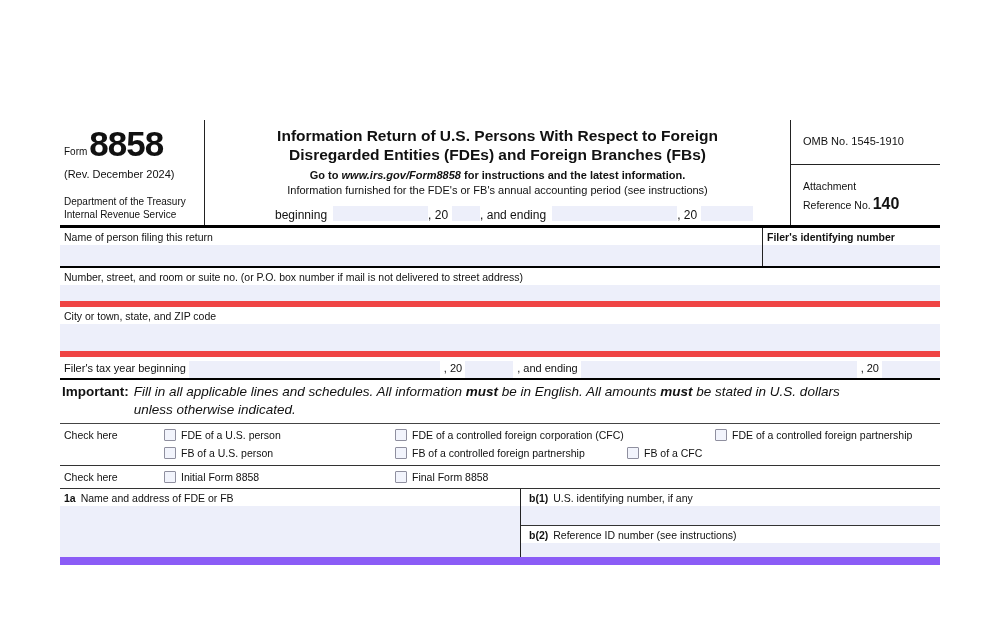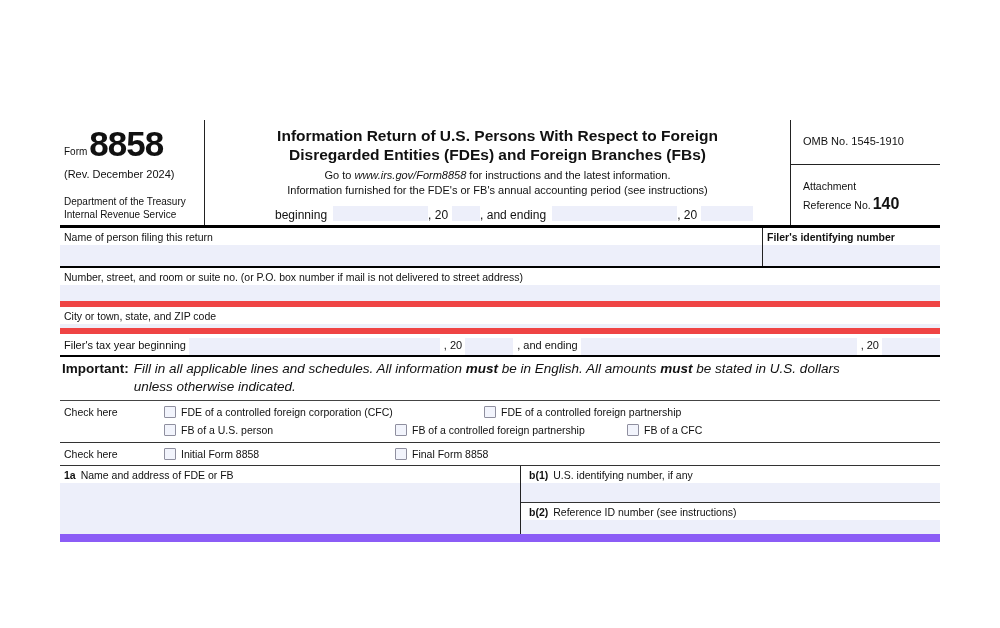--- a/index.html
+++ b/index.html
@@ -12,21 +12,21 @@
   .header { display: flex; height: 108px; border-bottom: 3px solid #000; }
   .hdr-left { width: 145px; border-right: 1.5px solid #222; padding: 6px 6px 2px 4px;
               display: flex; flex-direction: column; }
   .formline { display: flex; align-items: flex-end; line-height: 1; }
   .form-small { font-size: 10px; padding-bottom: 4px; }
   .form-num { font-size: 35px; font-weight: bold; letter-spacing: -1px; margin-left: 2px; }
   .rev { font-size: 11px; margin-top: 7px; }
   .agency { font-size: 10px; line-height: 1.25; margin-top: auto; padding-bottom: 2px; }
   .hdr-center { flex: 1; display: flex; flex-direction: column; padding-top: 7px; }
   .title { text-align: center; font-weight: bold; font-size: 15.5px; line-height: 1.22; }
-  .goto { text-align: center; font-weight: normal; font-size: 11px; margin-top: 4px; }
+  .goto { text-align: center; font-weight: bold; font-size: 11px; margin-top: 4px; }
   .goto .url { font-style: italic; }
   .furnished { text-align: center; font-size: 11px; margin-top: 3px; }
   .period-row { display: flex; align-items: flex-start; font-size: 12px; margin-top: auto;
                 padding: 0 2px 1px 70px; line-height: 1.5; }
   .hdr-right { width: 150px; border-left: 1.5px solid #222; display: flex; flex-direction: column; }
   .omb { height: 45px; border-bottom: 1px solid #222; font-size: 11px; padding: 15px 0 0 12px; }
   .attach { font-size: 10.5px; line-height: 1.35; padding: 14px 0 0 12px; }
   .attach-num { font-size: 16px; font-weight: bold; margin-left: 2px; }
 
   
@@ -35,21 +35,21 @@
 
   
   .row-label { font-size: 10.5px; padding: 3px 0 1px 4px; line-height: 1.25; }
   .name-row { display: flex; border-bottom: 2px solid #000; height: 40px; }
   .name-left { flex: 1; display: flex; flex-direction: column; }
   .name-right { width: 178px; border-left: 1.5px solid #222; display: flex; flex-direction: column; }
   .name-right .row-label { font-weight: bold; }
   .fillstrip { flex: 1; background: #edeffa; }
   .addr-row { display: flex; flex-direction: column; border-bottom: 6px solid #ef4444; }
   .addr-row.street { height: 39px; }
-  .addr-row.city { height: 27px; }
+  .addr-row.city { height: 50px; }
 
   .taxyear-row { display: flex; align-items: flex-end; font-size: 11px; height: 23px;
                  border-bottom: 2.5px solid #000; line-height: 1.6; }
   .taxyear-row .lbl { padding: 0 3px 0 4px; white-space: nowrap; }
   .ty-fill { background: #edeffa; height: 17px; align-self: flex-end; }
 
   
   .important { display: flex; font-size: 13.5px; padding: 3px 0 4px 2px; border-bottom: 1px solid #444;
                line-height: 1.35; }
   .imp-label { font-weight: bold; white-space: nowrap; margin-right: 5px; }
@@ -158,20 +158,24 @@
   </div>
 
   <div class="important">
     <span class="imp-label">Important:</span>
     <span class="imp-text" style="max-width:712px;"><span>Fill in all applicable lines and schedules. All information </span><b>must</b><span> be in English. All amounts </span><b>must</b><span> be stated in U.S. dollars unless otherwise indicated.</span></span>
   </div>
 
   <div class="check-block">
     <div class="check-row">
       <div class="check-here">Check here</div>
+      <div class="opt col1">
+          <span class="box"></span>
+          <span>FDE of a U.S. person</span>
+        </div>
       <div class="opt col2">
           <span class="box"></span>
           <span>FDE of a controlled foreign corporation (CFC)</span>
         </div>
       <div class="opt col3">
           <span class="box"></span>
           <span>FDE of a controlled foreign partnership</span>
         </div>
     </div>
     <div class="check-row">

